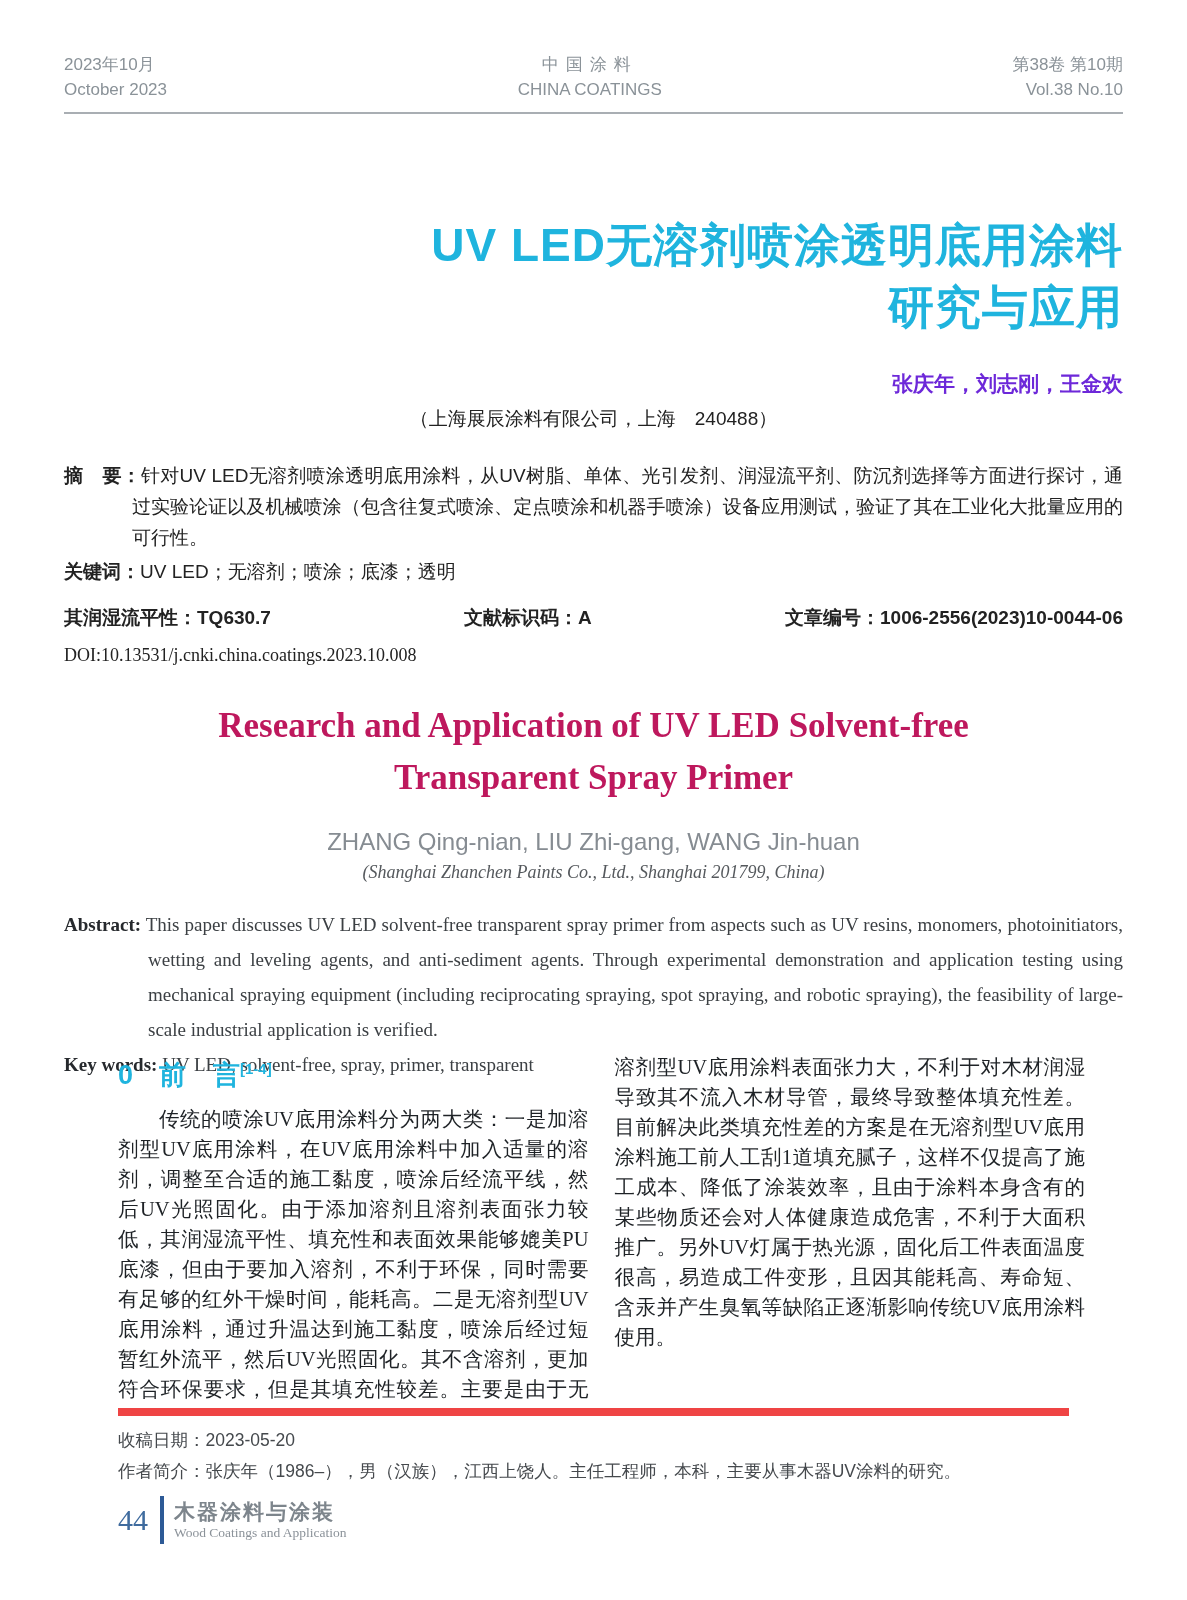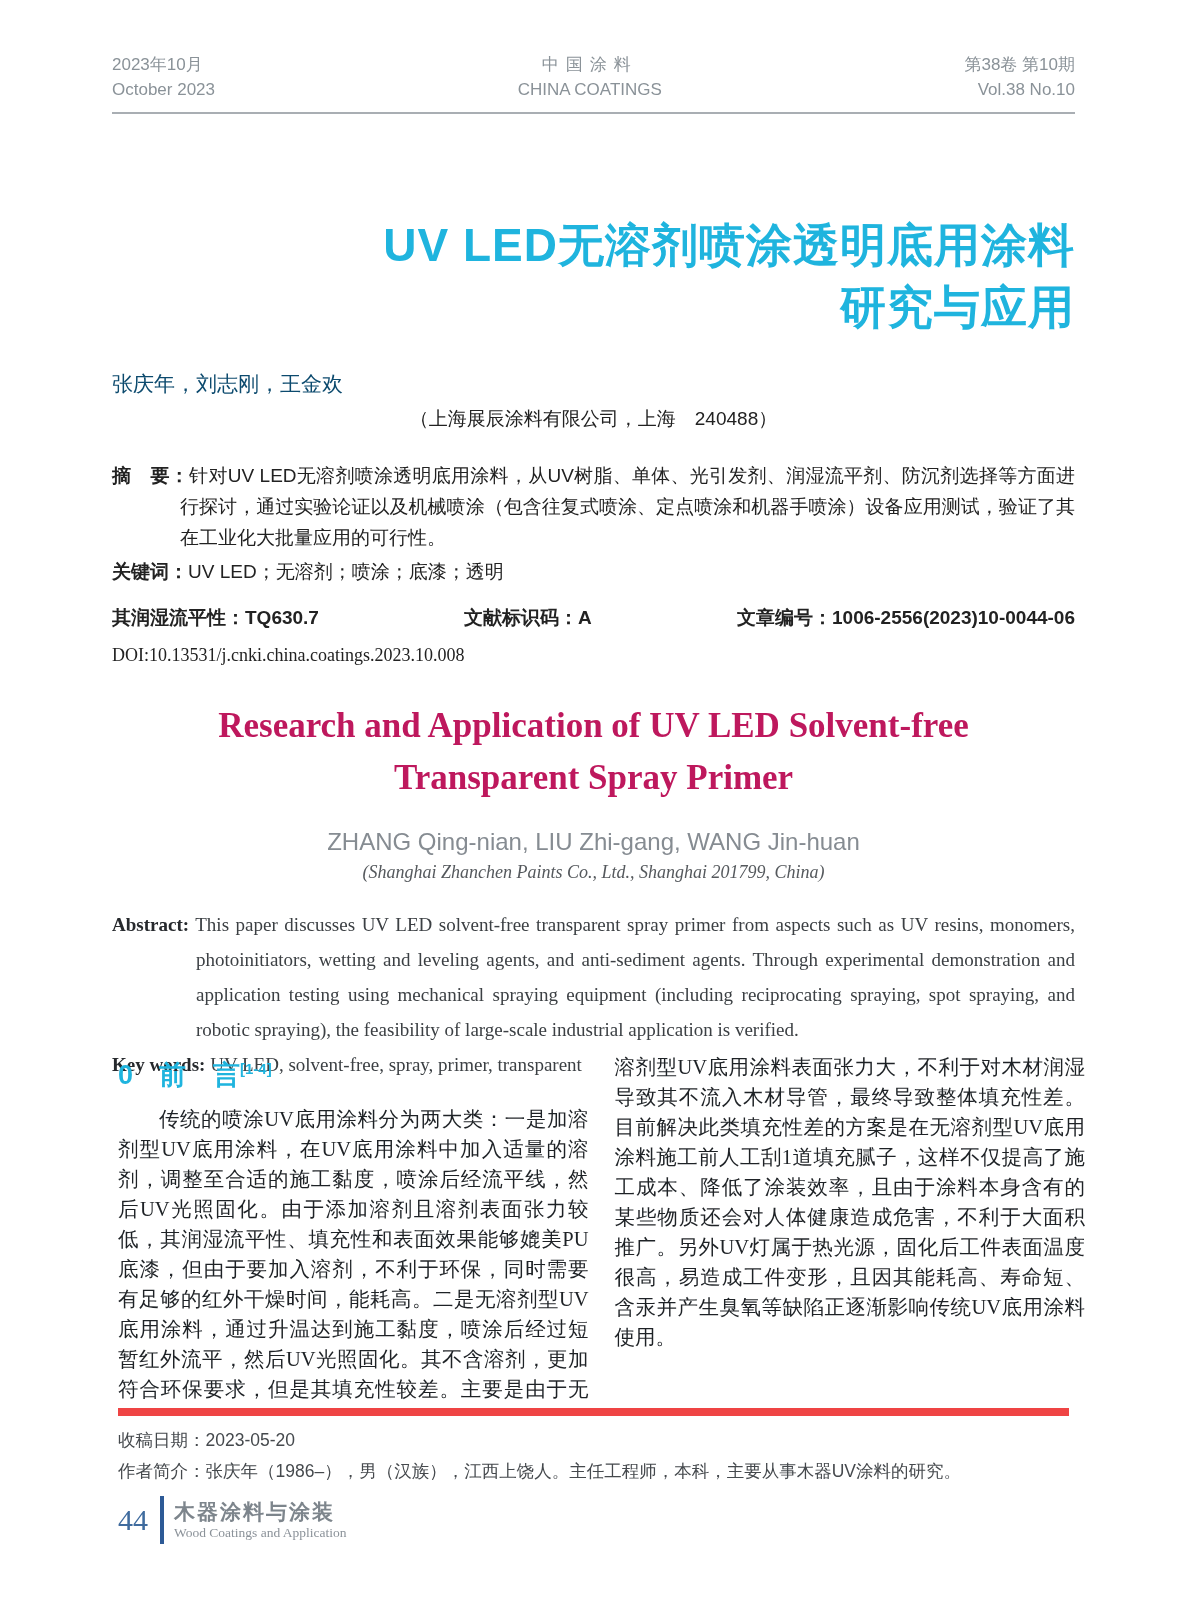--- a/index.html
+++ b/index.html
@@ -1,41 +1,41 @@
 <!DOCTYPE html>
 <html><head>
 <meta charset="utf-8">
 <style>
   * { margin:0; padding:0; box-sizing:border-box; }
   html,body { background:#ffffff; }
   .page {
     width:1187px; height:1600px; margin:0 auto; position:relative;
     background:#ffffff; overflow:hidden;
     font-family:"Liberation Sans", sans-serif; color:#26292d;
-    padding:0 112px;
+    padding:0 64px;
   }
   
   .journal-header {
     display:flex; justify-content:space-between; align-items:flex-end;
     padding-top:52px; padding-bottom:10px;
     border-bottom:2px solid #a9aeb3;
     color:#8a9298; font-size:17px; line-height:25px;
   }
   .jh-cell { white-space:nowrap; }
   .jh-center { text-align:center; }
   .jh-center .cn { letter-spacing:7px; }
   .jh-right { text-align:right; }
 
   
   .cn-title {
     margin-top:100px; text-align:right;
     color:#1fb4de; font-weight:bold; font-size:46px; line-height:62px;
     letter-spacing:1px;
   }
-  .authors-cn { margin-top:32px; text-align:left; font-size:21px; font-weight:normal; color:#0c4a6e; }
+  .authors-cn { margin-top:32px; text-align:right; font-size:21px; font-weight:bold; color:#6d28d9; }
   .affil-cn   { margin-top:8px;  text-align:center; font-size:19px; color:#222; }
 
   
   .abstract-cn {
     margin-top:28px; font-size:19px; line-height:31px; text-align:justify;
     padding-left:68px; text-indent:-68px; color:#222;
   }
   .abstract-cn .lbl { font-weight:bold; }
   .keywords-cn { margin-top:4px; font-size:19px; line-height:30px; color:#222; }
   .keywords-cn .lbl { font-weight:bold; }

